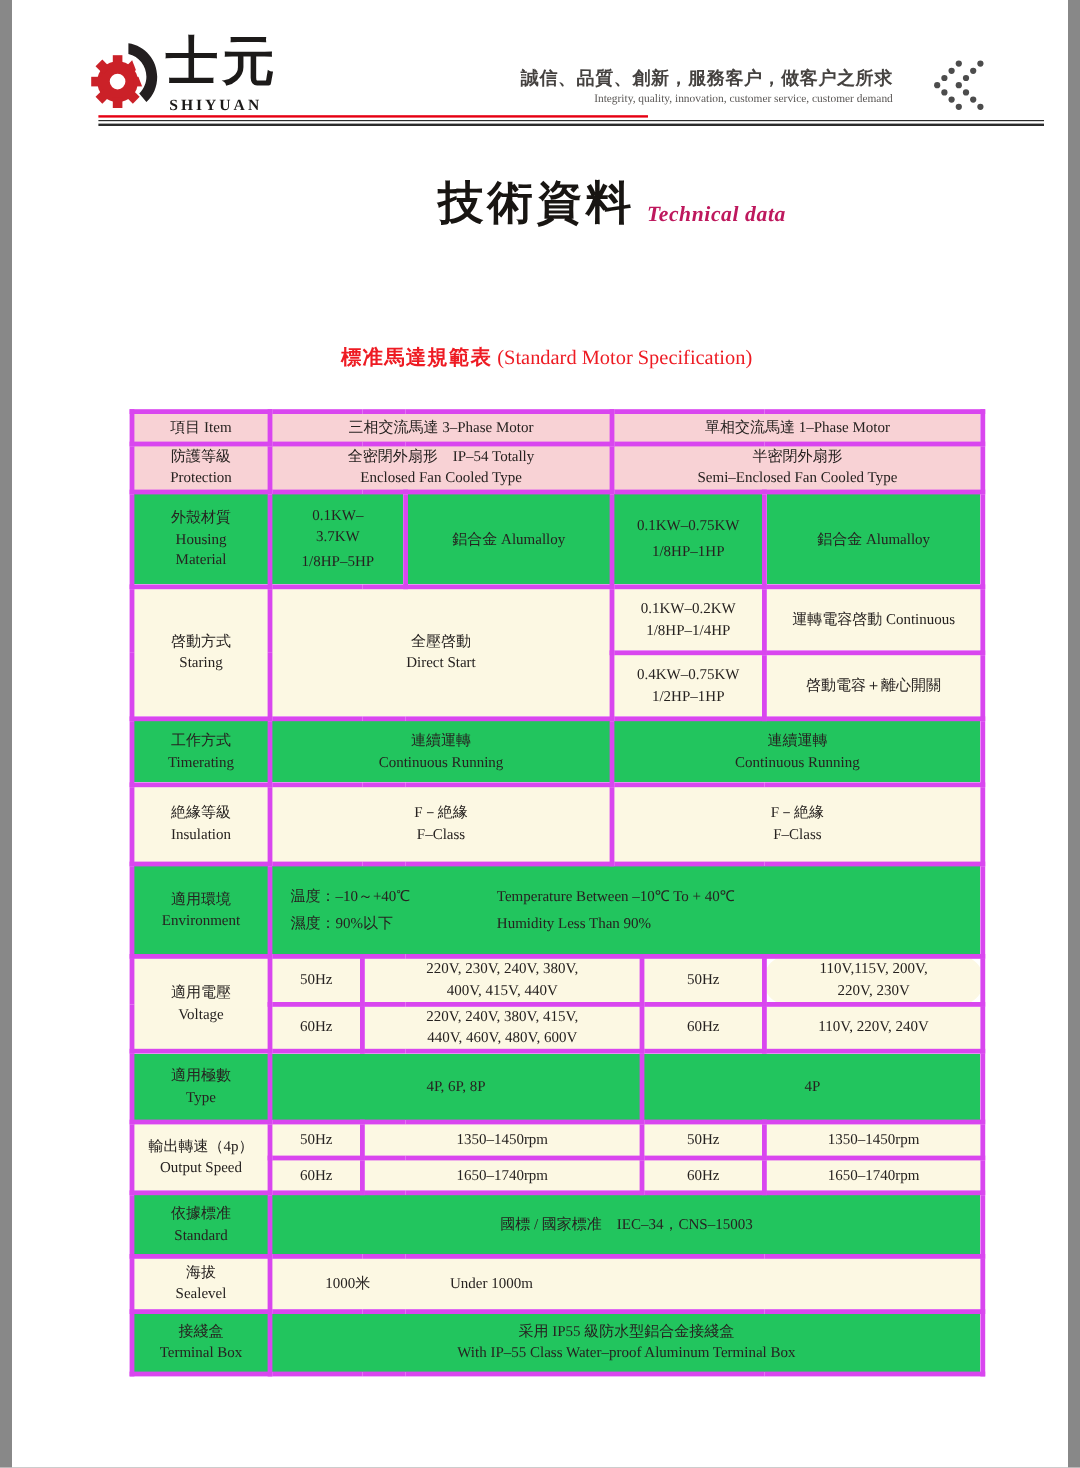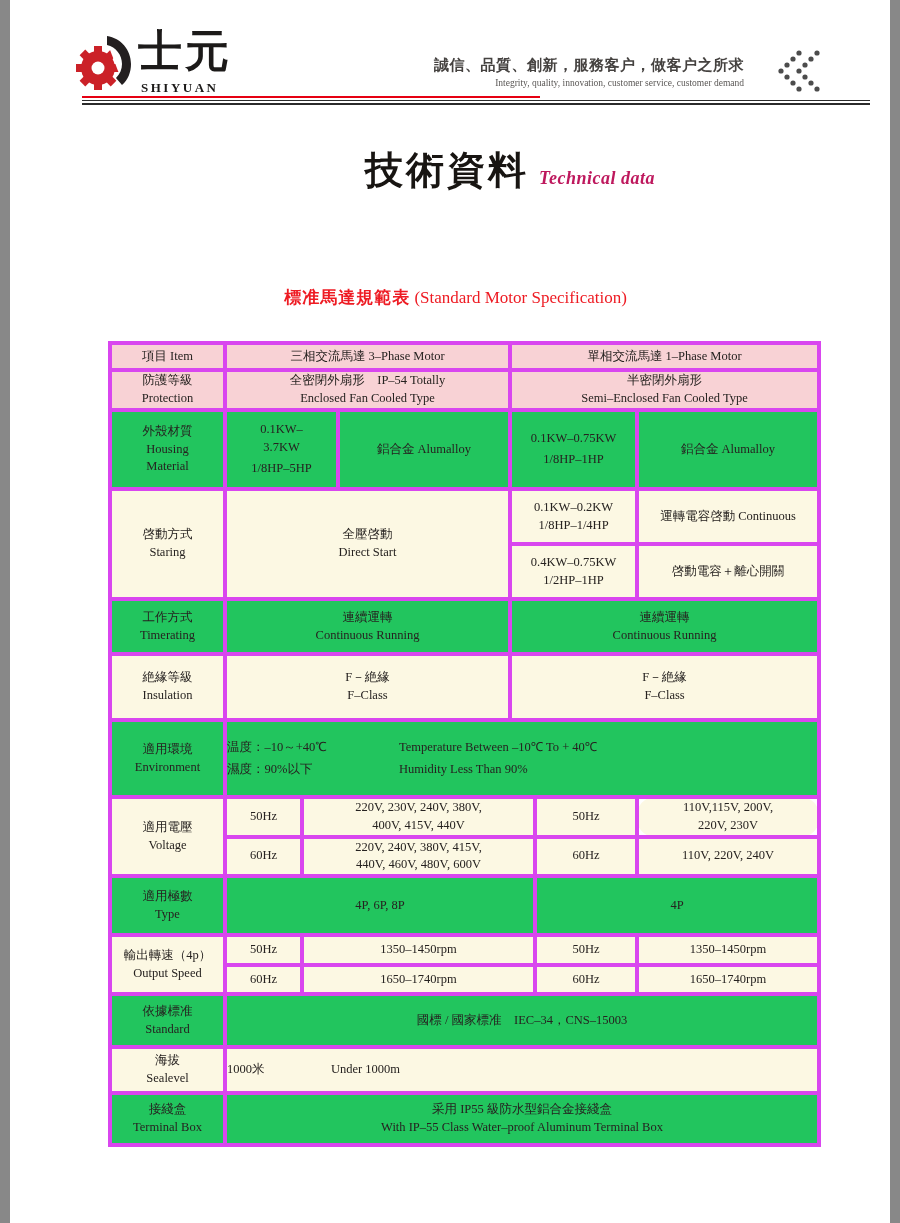--- a/index.html
+++ b/index.html
@@ -38,23 +38,23 @@
   tr.cream td { background:#fcf8e3; }
   .h27 { height:27px; } .h40 { height:40px;margin-top:16px; } .h79 { height:79px; }
   .h55 { height:55px; } .h66 { height:66px;border-radius:29px; } .h77 { height:77px; }
   .h38 { height:38px; } .h39 { height:39px; } .h59 { height:59px; }
   .h30 { height:30px; } .h29 { height:29px; } .h53 { height:53px; }
   .h46 { height:46px; } .h52 { height:52px; }
   td.left { text-align:left; padding-left:26px; }
   td.left40 { text-align:left; padding-left:40px;border-radius:18px; }
   .l { display:block; }
   .gap .l { margin:3px 16px; }
-  .env-line { display:flex; align-items:flex-end; margin:4px 0; }
+  .env-line { display:flex; align-items:flex-end; margin:4px 0;padding-left:15px; }
   .env-cn { display:inline-block; width:172px; text-align:left; }
-  .pair { display:flex; align-items:flex-end; }
+  .pair { display:flex; align-items:flex-end;padding-left:44px; }
   .pair-cn { display:inline-block; width:104px; text-align:left; }
 </style>
 </head>
 <body>
 
 <div class="page">
 
   <div class="logo-gear">
     <svg width="62" height="58" viewBox="0 0 62 58">
       <defs>

